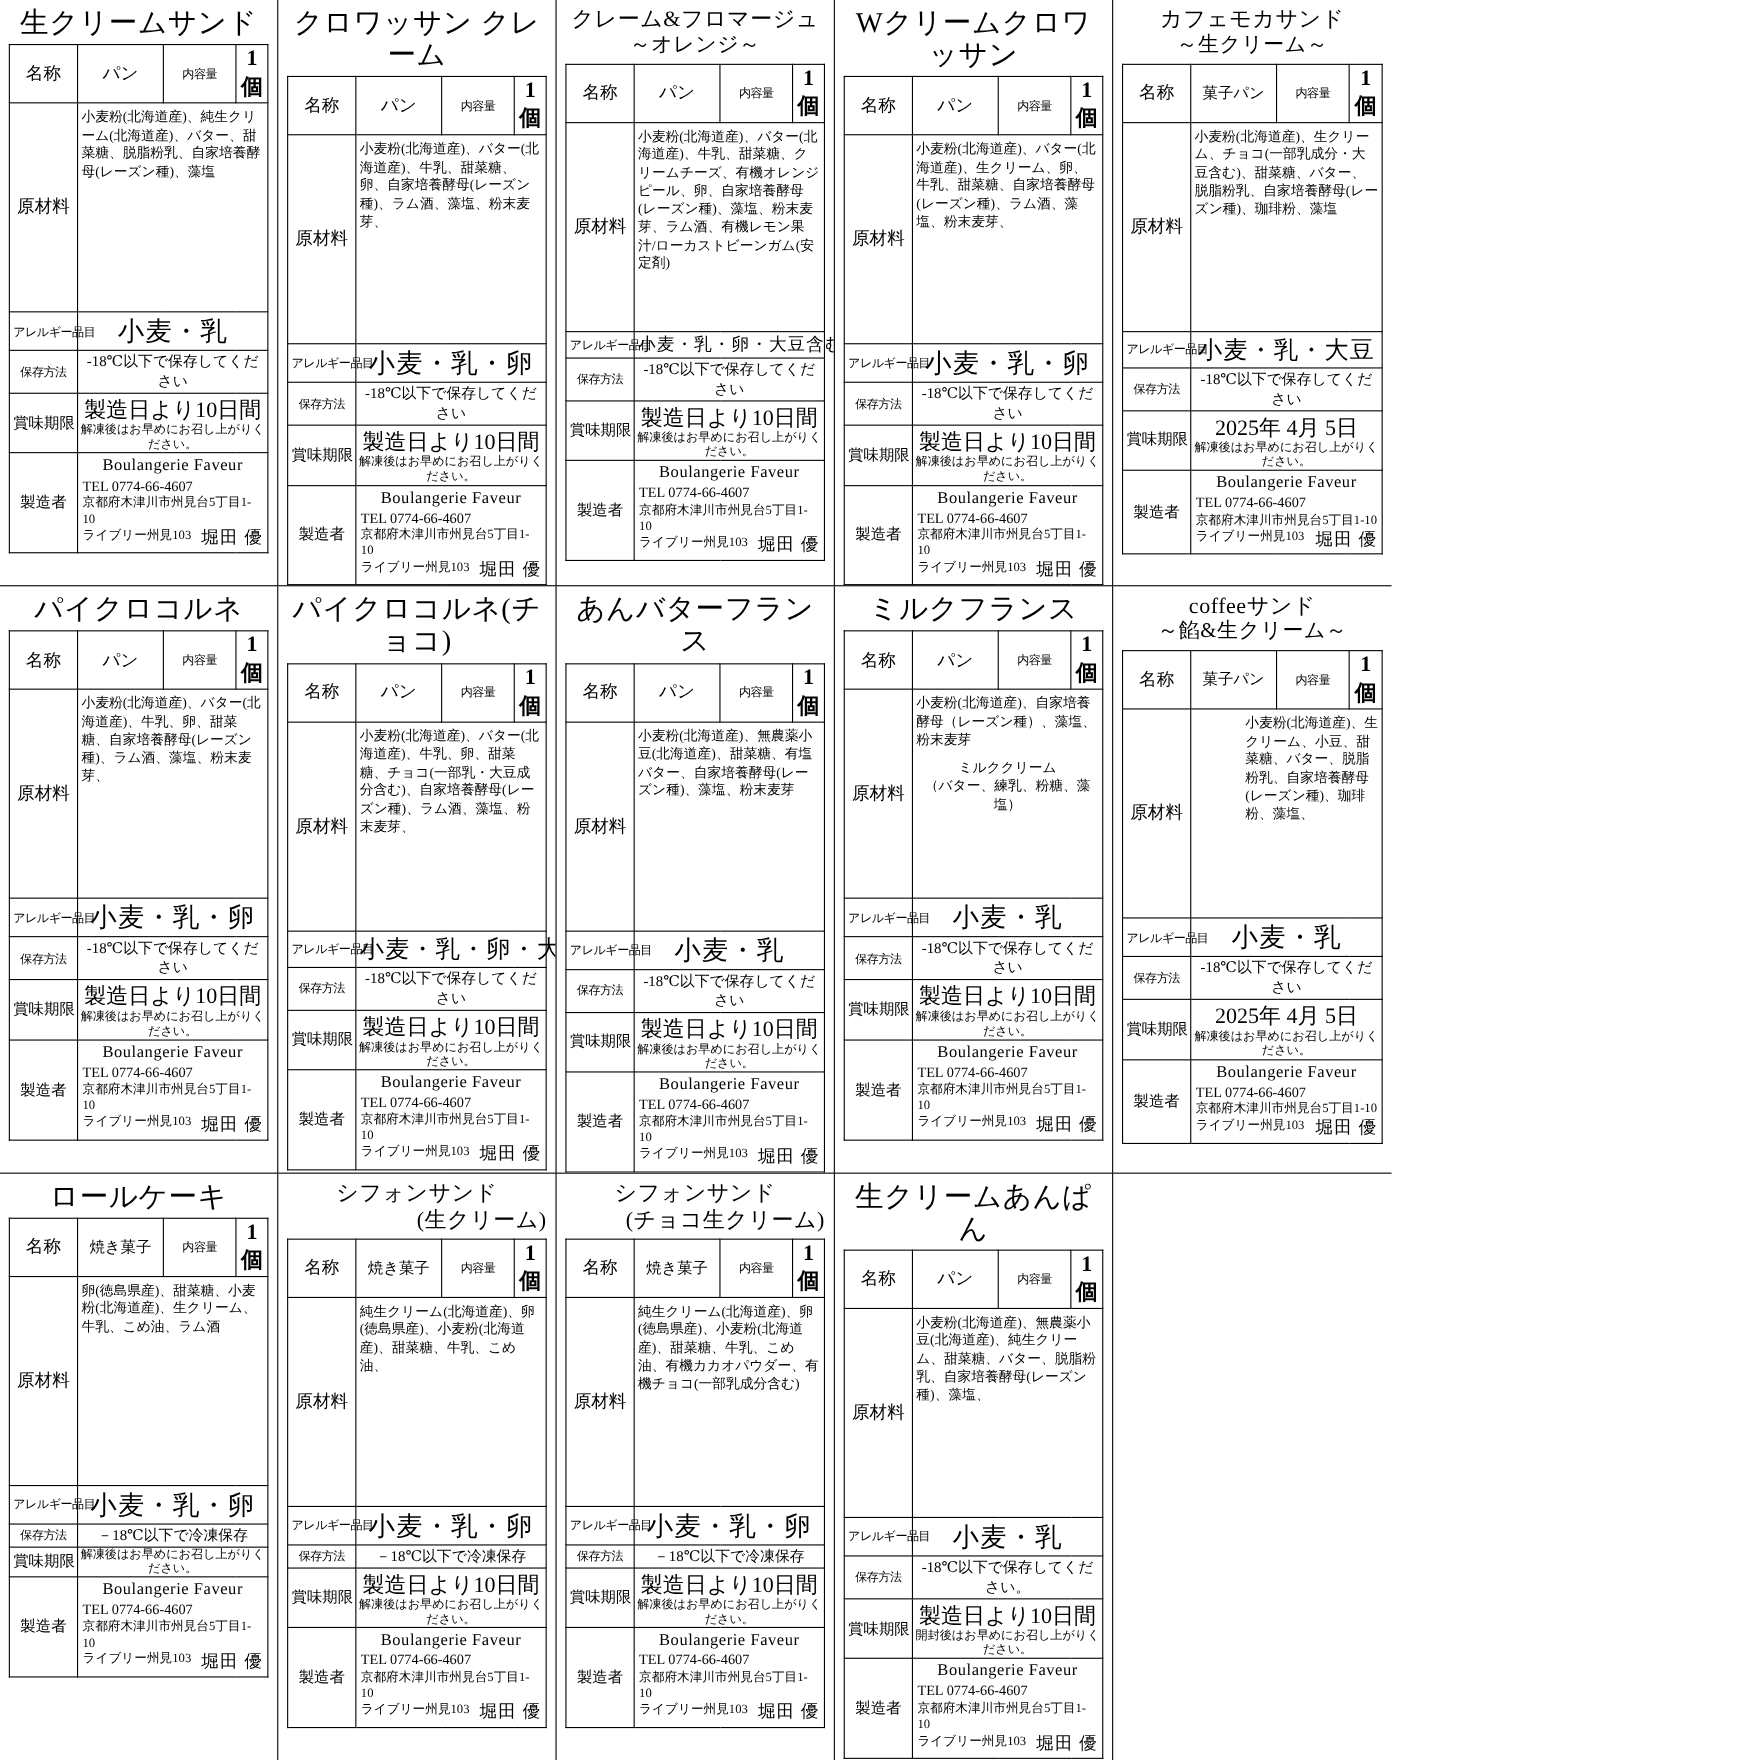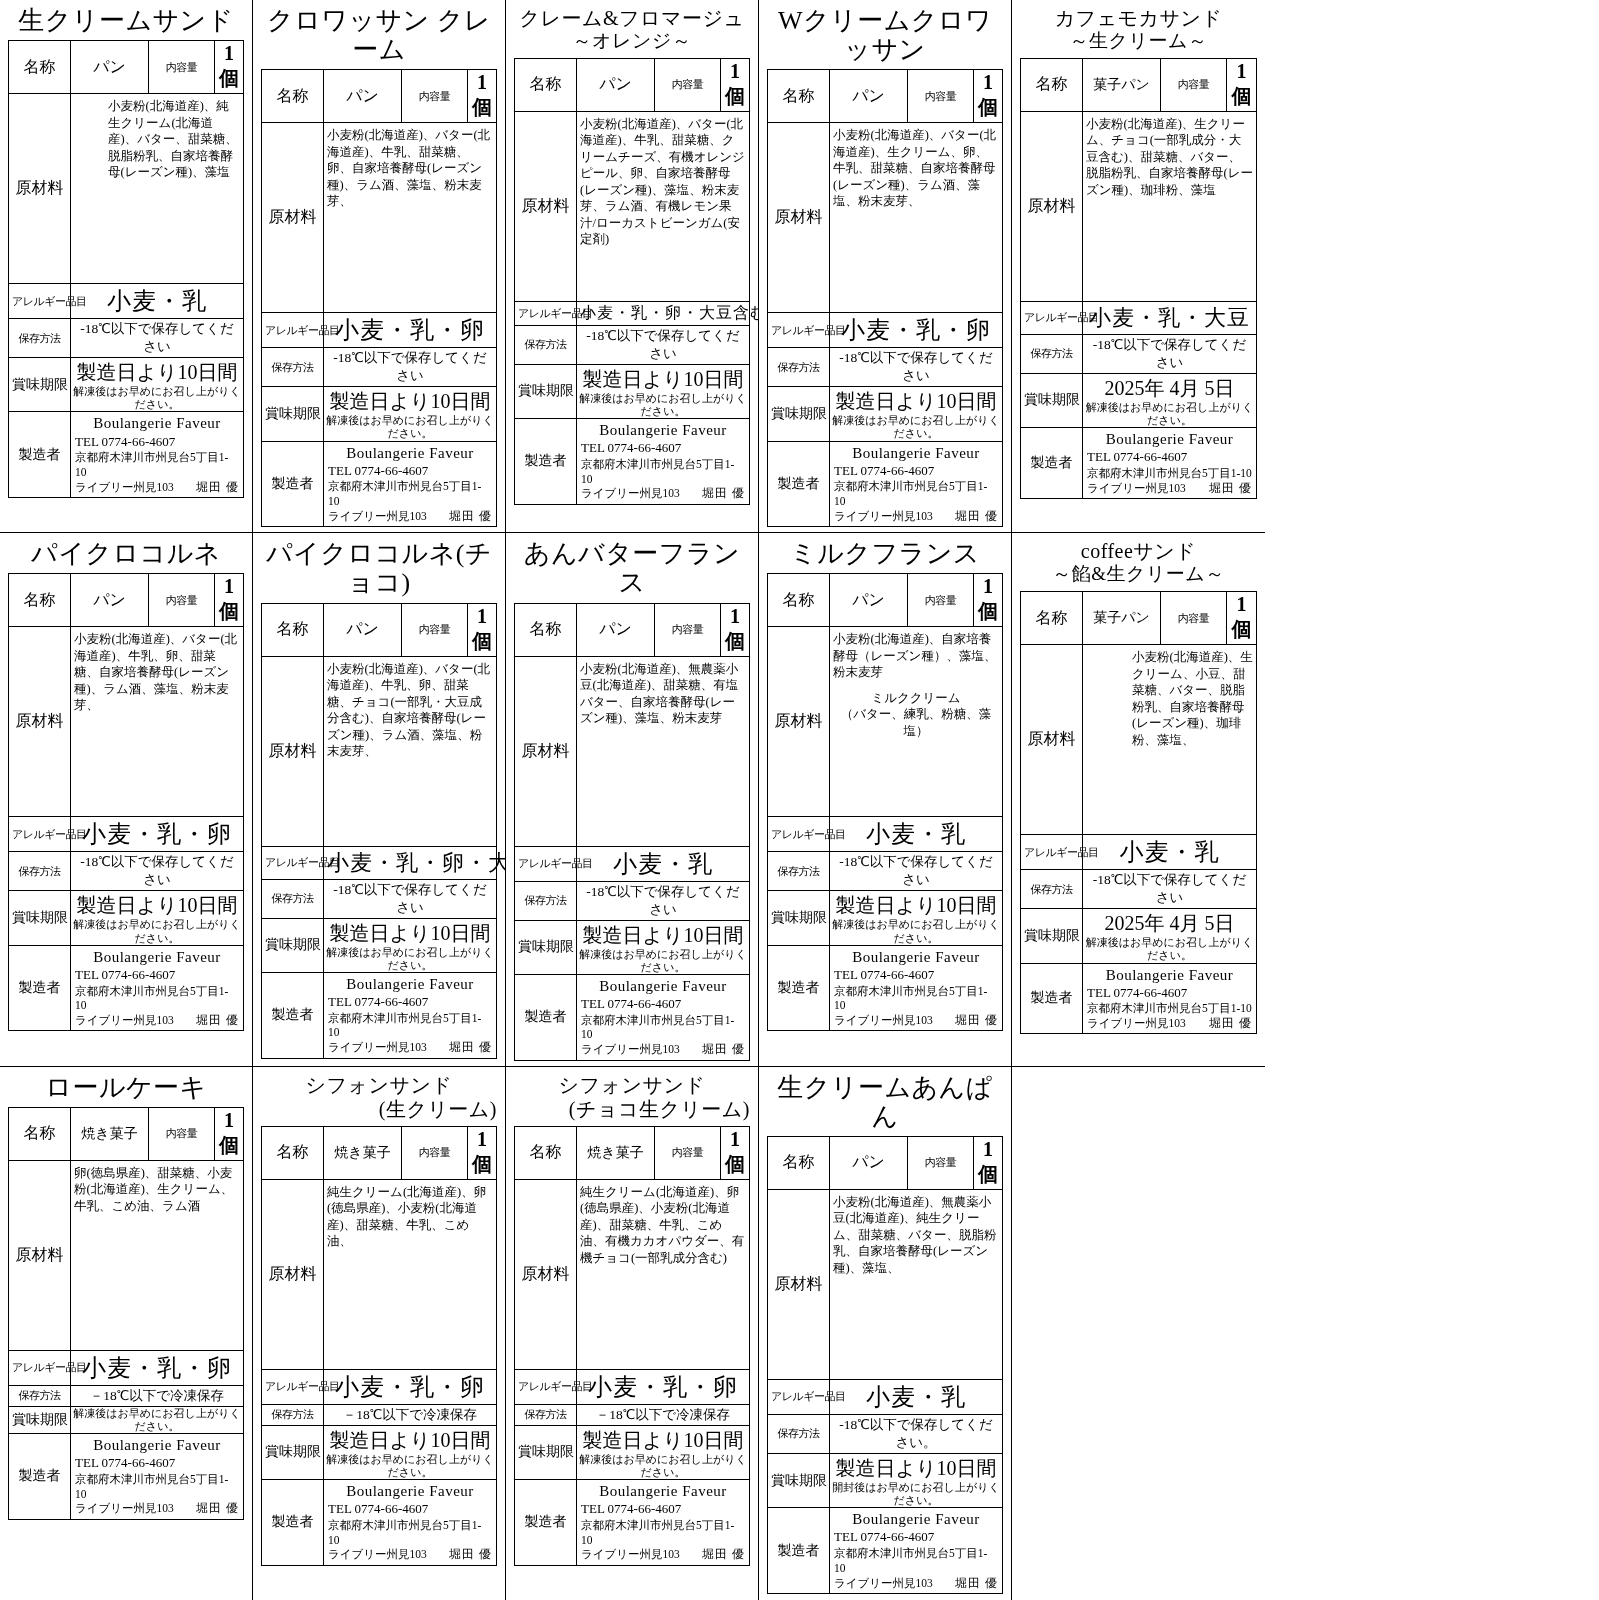--- a/index.html
+++ b/index.html
@@ -14,21 +14,20 @@
     height: 1600px;
     position: relative;
     background: #fff;
   }
   .grid {
     display: grid;
     grid-template-columns: repeat(5, 1fr);
     grid-template-rows: repeat(3, 1fr);
     width: 1265px;
     height: 1600px;
-    font-family: Liberation Serif, serif;
   }
   .cell {
     position: relative;
     padding: 4px 8px 6px 8px;
     border-right: 1px solid #000;
     border-bottom: 1px solid #000;
     overflow: hidden;
   }
   .cell.nb-r { border-right: none; }
   .cell.nb-b { border-bottom: none; }
@@ -119,21 +118,21 @@
   }
   .maker .nm {
     display: block;
     font-size: 15px;
     text-align: center;
     letter-spacing: 0.5px;
   }
   .maker .tel { display: block; font-size: 13px; }
   .maker .addr { display: block; font-size: 11.5px; }
   .maker .addr2 { display: block; font-size: 11.5px; }
-  .maker .person { float: right; font-size: 12px; letter-spacing: 1px; }
+  .maker .person { float: right; font-size: 16px; letter-spacing: 1px; }
   .c-name { width: 62px; }
   .c-pan  { width: 78px; }
   .c-cont { width: 66px; }
 </style>
 </head>
 <body>
 
 <div id="sheet">
   <div class="grid">
       <div class="cell">
@@ -143,21 +142,21 @@
             <tbody>
               <tr>
                 <td class="lbl c-name">名称</td>
                 <td class="lbl c-pan">パン</td>
                 <td class="lbl small c-cont">内容量</td>
                 <td class="qty">1個</td>
               </tr>
               <tr>
                 <td class="lbl">原材料</td>
                 <td class="ing" colspan="3">
-                  <span class="blk" style="white-space: pre-line; margin-left: 34px;">小麦粉(北海道産)、純生クリーム(北海道産)、バター、甜菜糖、脱脂粉乳、自家培養酵母(レーズン種)、藻塩</span>
+                  <span class="blk" style="white-space: pre-line;">小麦粉(北海道産)、純生クリーム(北海道産)、バター、甜菜糖、脱脂粉乳、自家培養酵母(レーズン種)、藻塩</span>
                 </td>
               </tr>
               <tr>
                 <td class="lbl small">アレルギー品目</td>
                 <td colspan="3" class="aller">小麦・乳</td>
               </tr>
               <tr>
                 <td class="lbl small">保存方法</td>
                 <td colspan="3" class="store">-18℃以下で保存してください</td>
               </tr>

